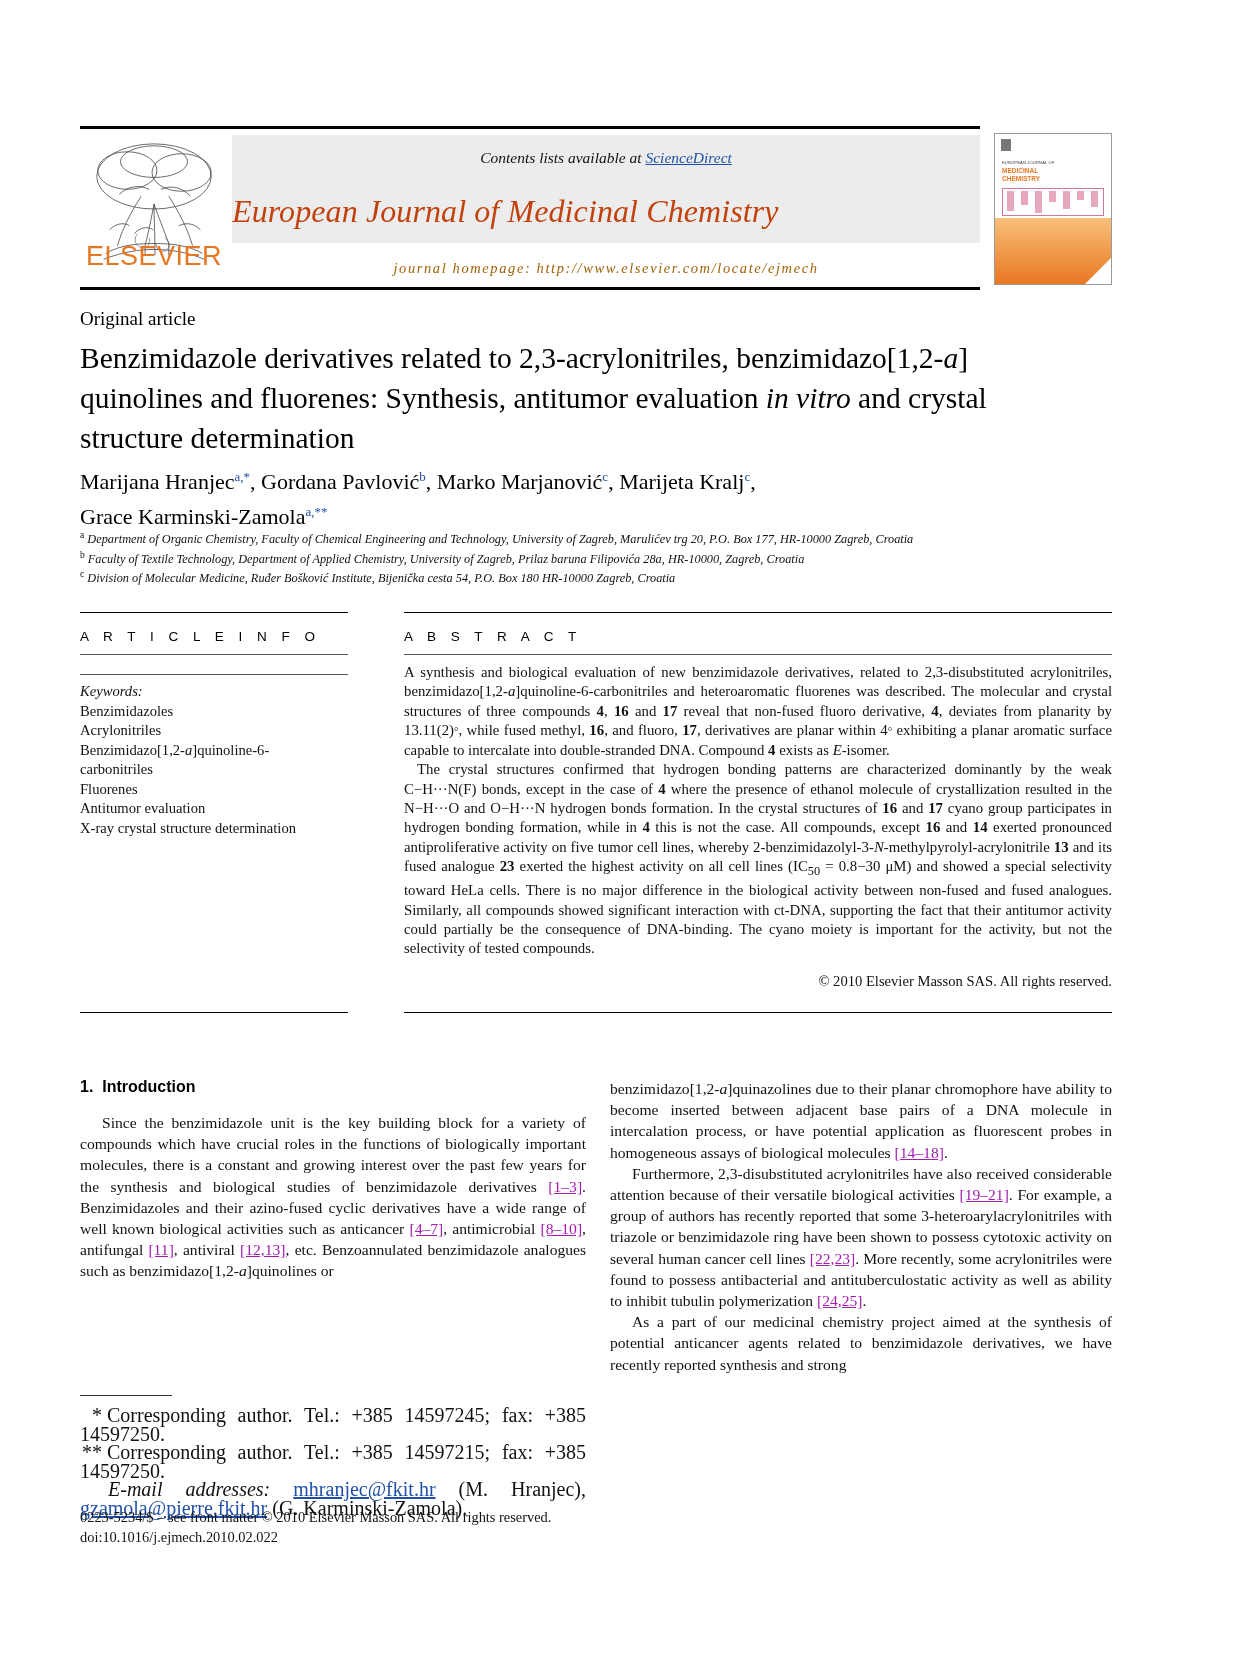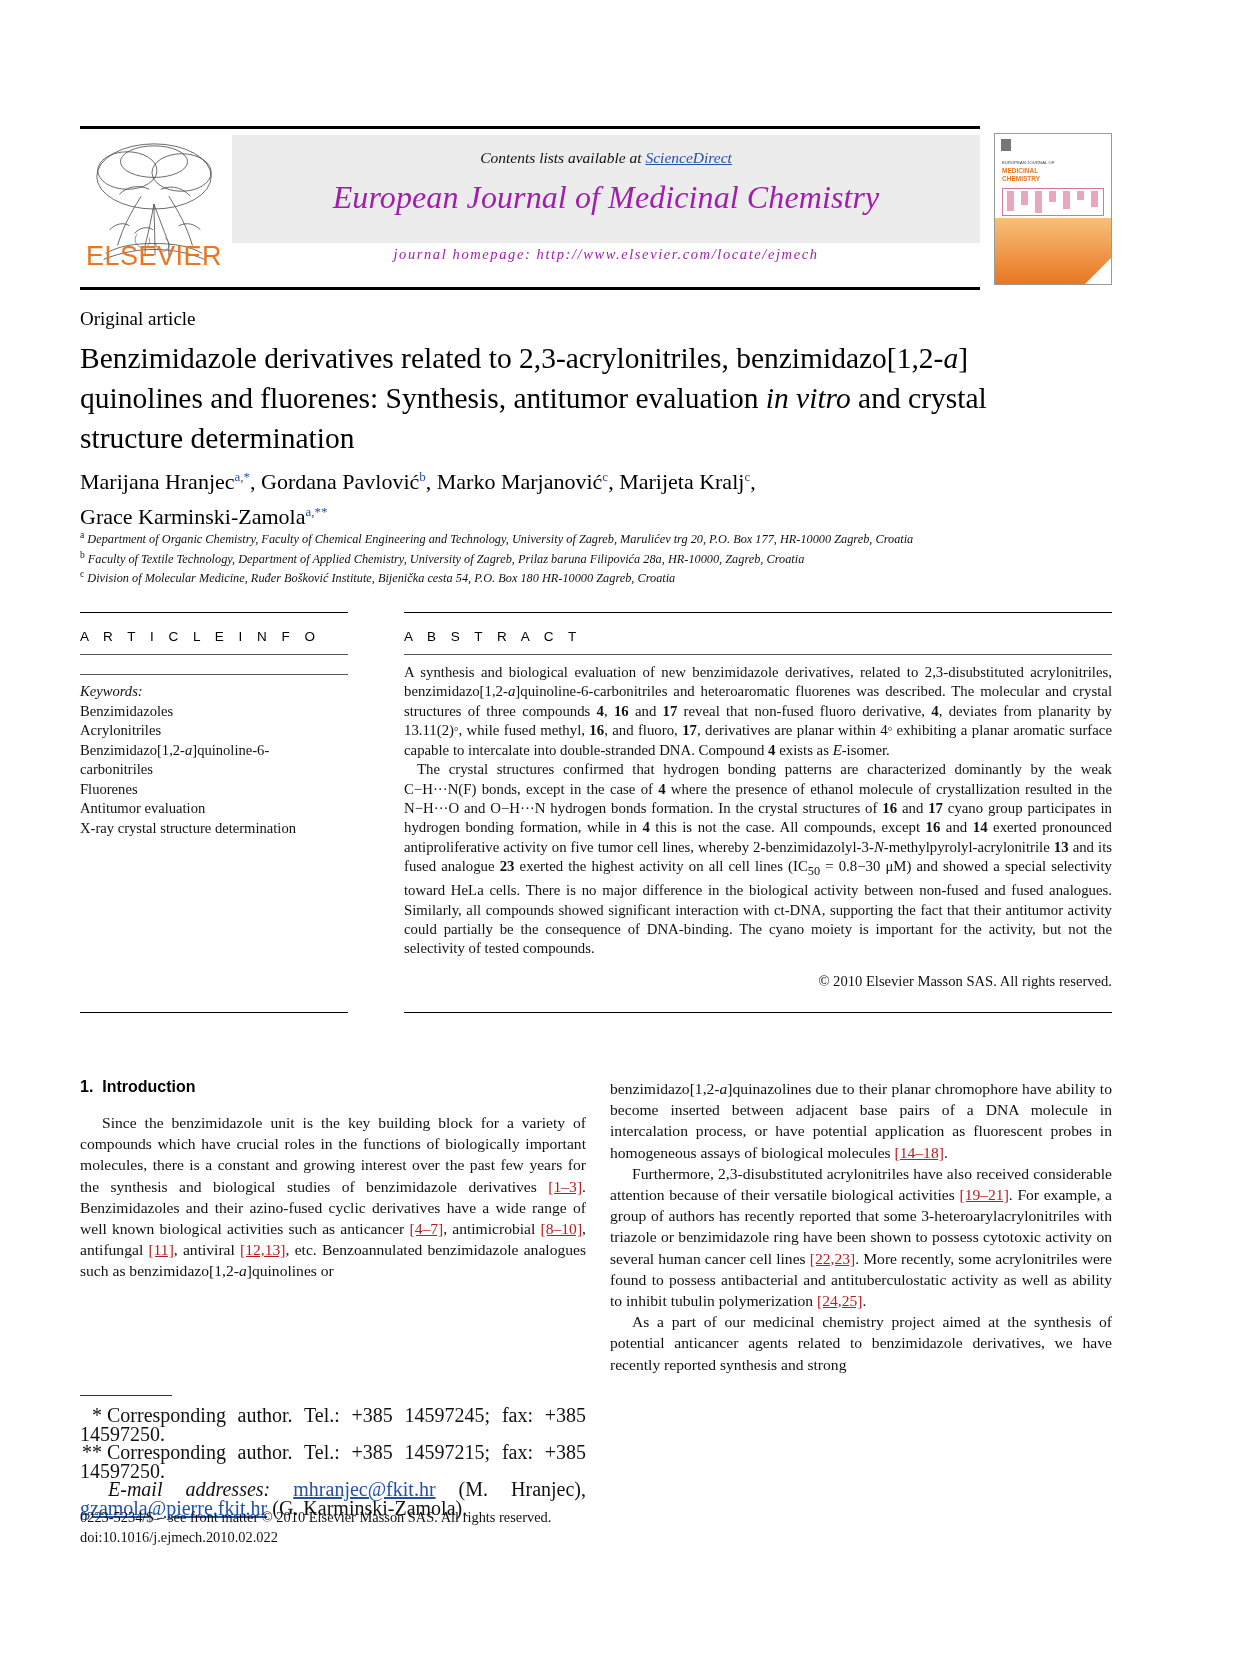--- a/index.html
+++ b/index.html
@@ -77,33 +77,32 @@
   .contents-line {
     text-align: center;
     font-size: 15.5px;
     padding-top: 14px;
     color: #111;
   }
   .sciencedirect {
     color: #2050a8;
   }
   .journal-title {
-    text-align: center;
     font-size: 32px;
-    margin-top: 12px;
-    color: #a21caf;
+    margin-top: 26px;
+    color: #c2410c;
     font-weight: 400;
     letter-spacing: 0.1px;
   }
   .journal-homepage {
     text-align: center;
     font-size: 14.5px;
     margin-top: 30px;
     letter-spacing: 1.6px;
-    color: #a21caf;
+    color: #a16207;
   }
   .cover-thumb {
     position: absolute;
     left: 914px; top: 4px;
     width: 118px;
     height: 152px;
     border: 1px solid #999;
     box-sizing: border-box;
     background: #fff;
     overflow: hidden;
@@ -225,21 +224,21 @@
     margin: 0 0 16px 0;
     color: #000;
   }
   .body-text {
     font-size: 15.6px;
     line-height: 21.2px;
     text-align: justify;
     color: #111;
   }
   .body-text p { margin: 0; text-indent: 22px; }
-  .ref { color: #b91c1c; }
+  .ref { color: #a21caf; }
 
   
   .footnotes {
     position: absolute;
     left: 80px; top: 1395px;
     width: 506px;
   }
   .fn-rule {
     border-top: 1px solid #333;
     width: 92px;

